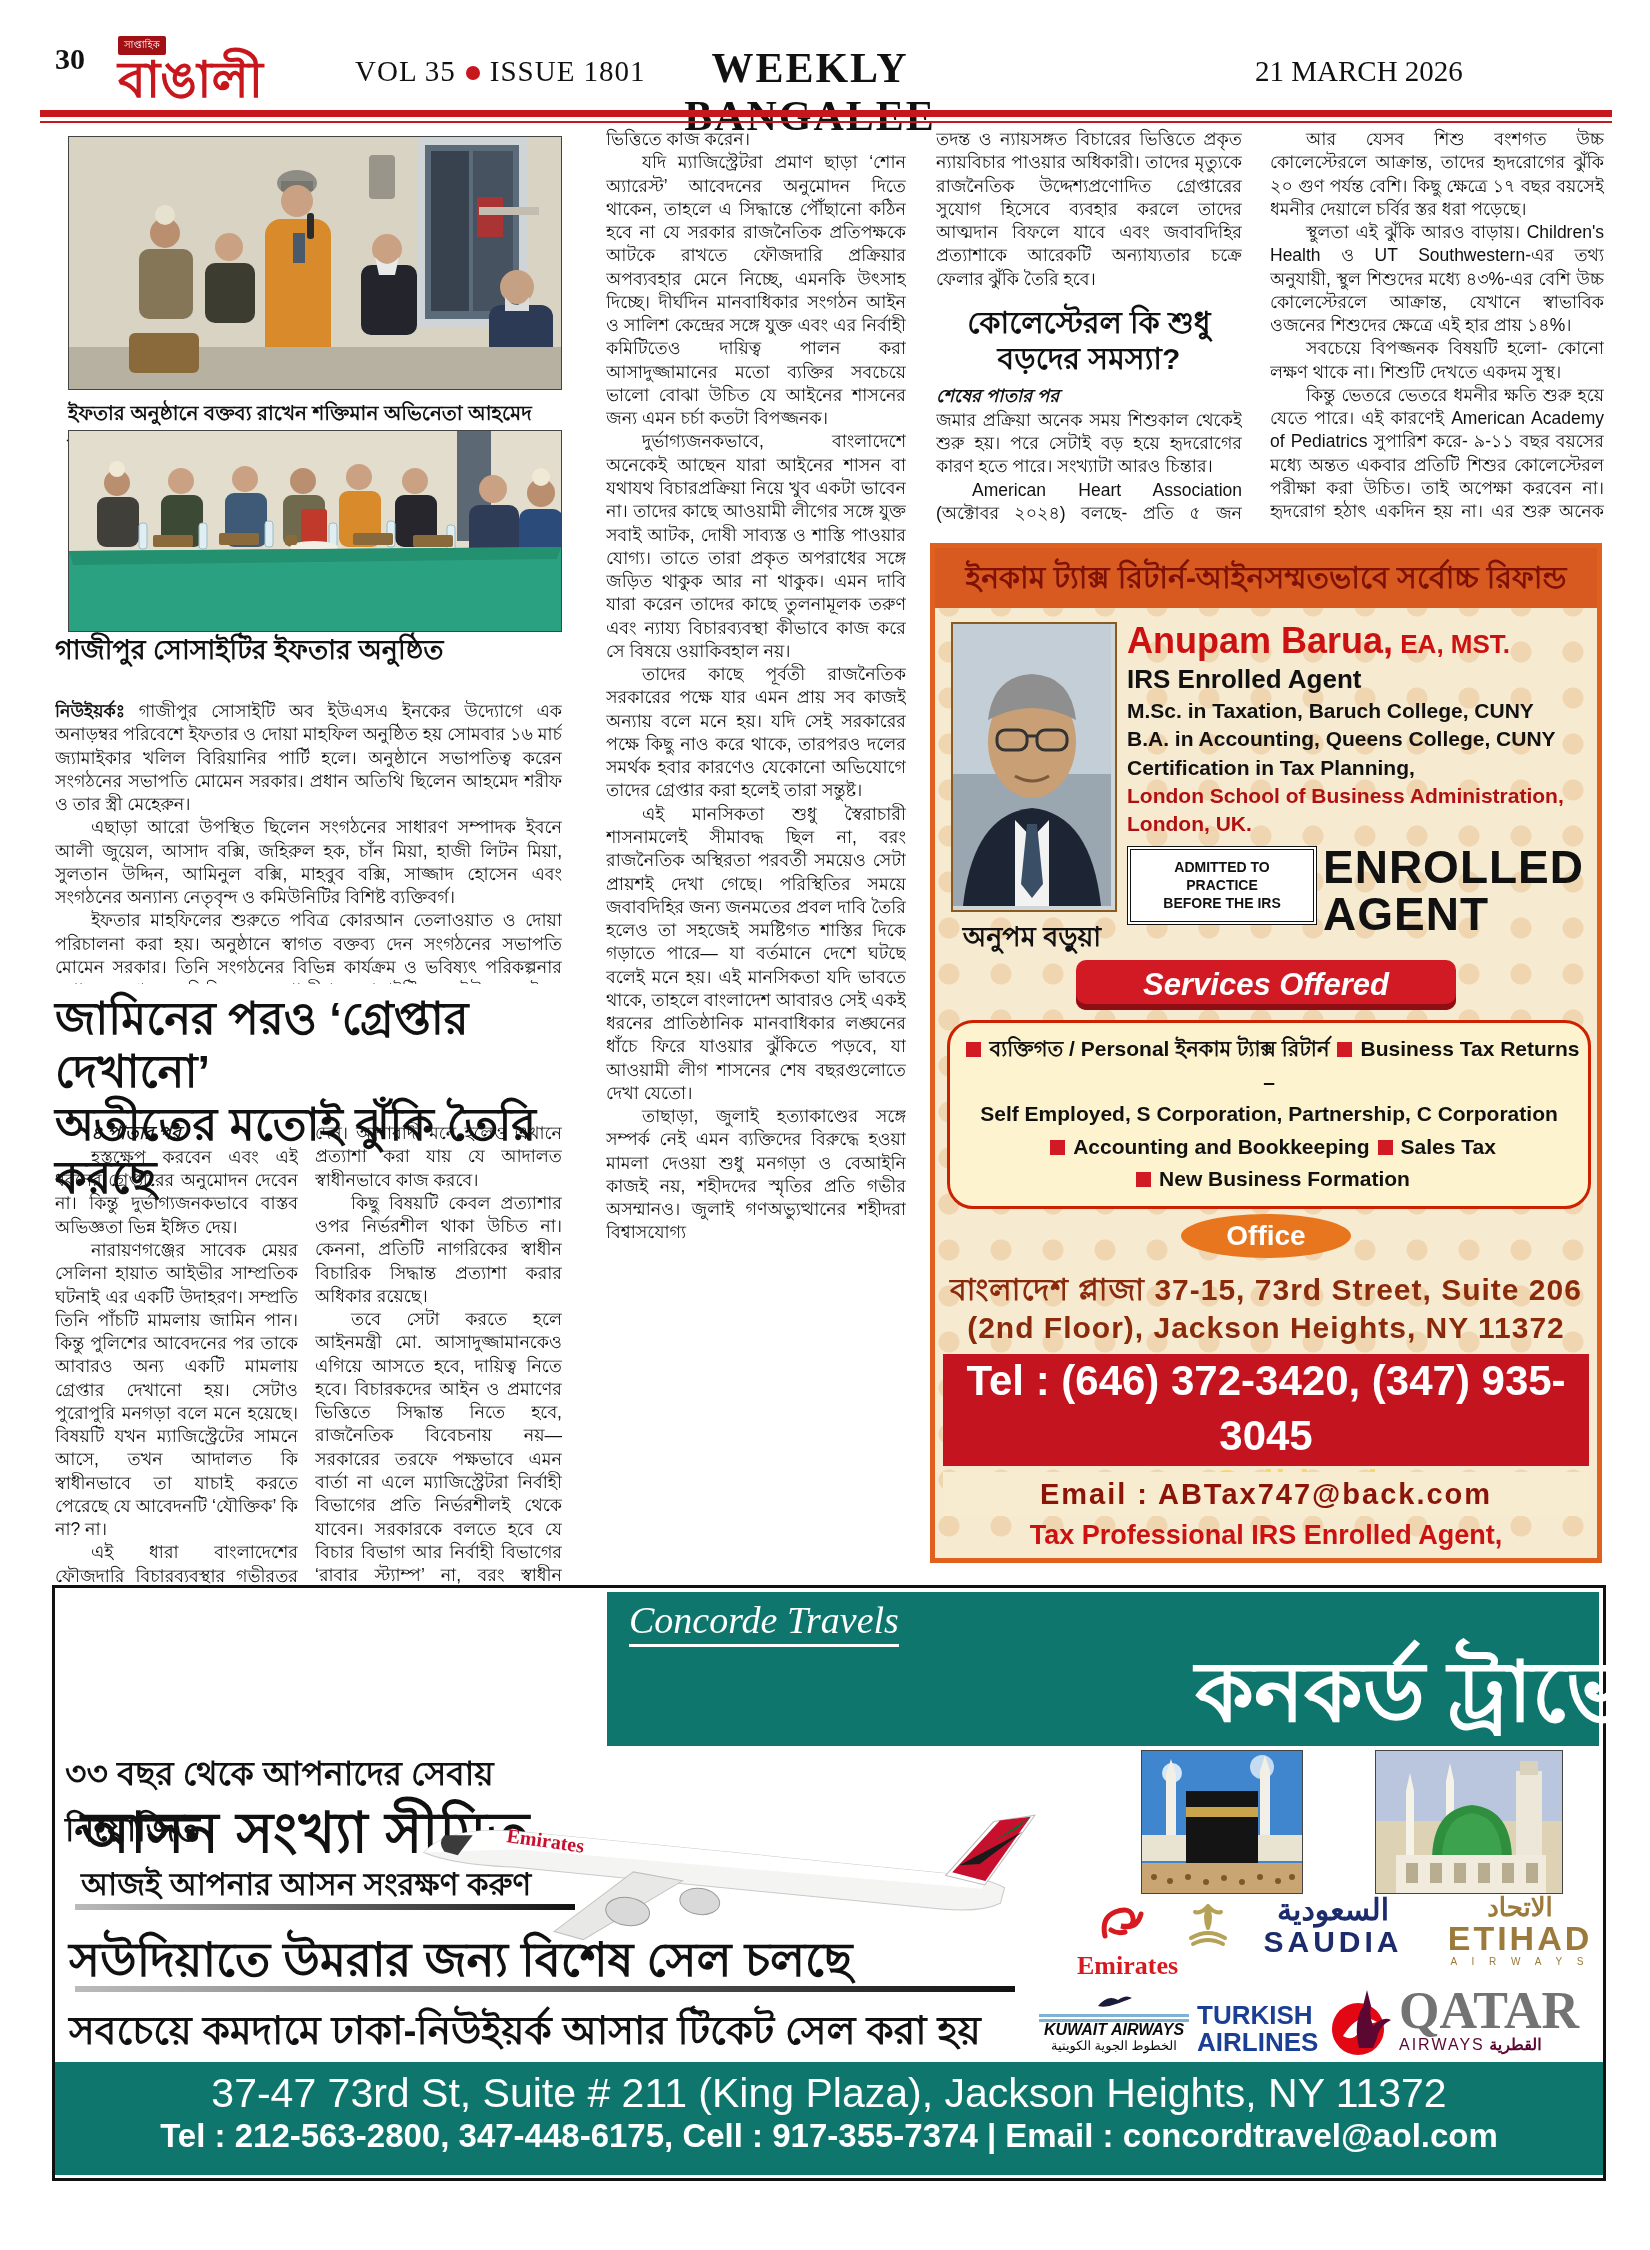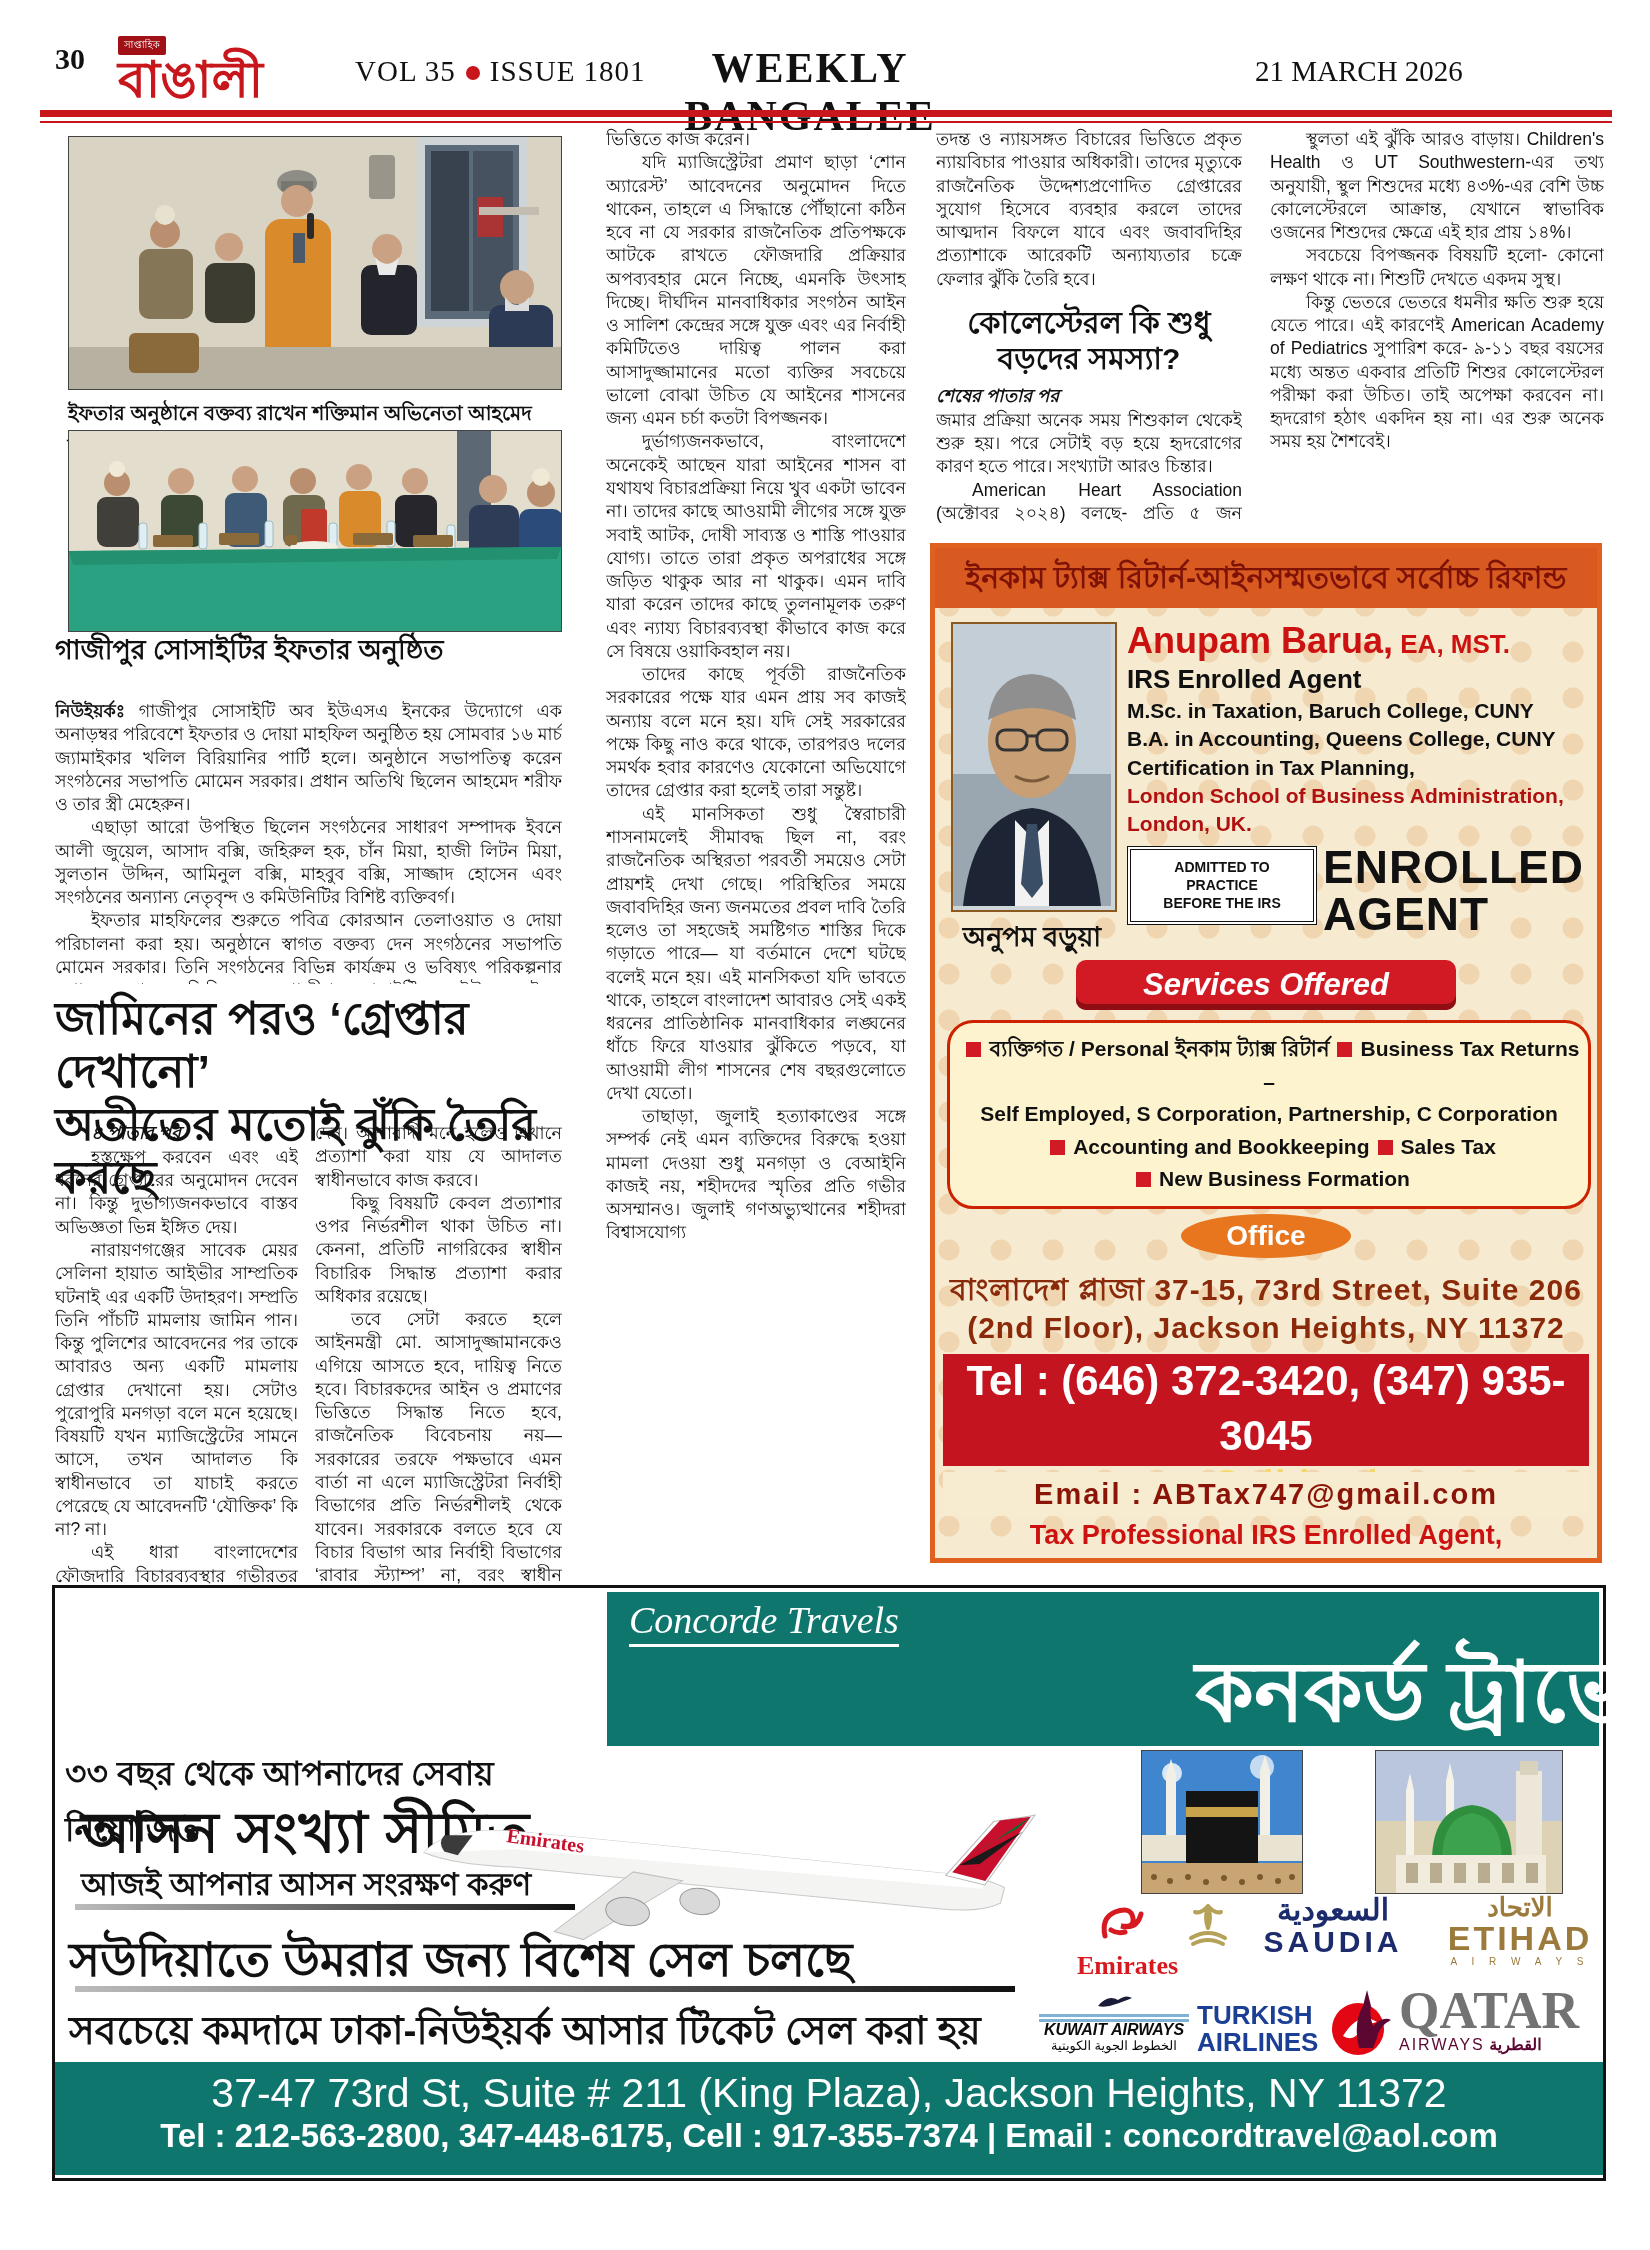--- a/index.html
+++ b/index.html
@@ -219,20 +219,21 @@
   <div class="abs body-bn" style="left:936px;top:128px;width:306px;height:396px;">
     <p class="noindent">তদন্ত ও ন্যায়সঙ্গত বিচারের ভিত্তিতে প্রকৃত ন্যায়বিচার পাওয়ার অধিকারী। তাদের মৃত্যুকে রাজনৈতিক উদ্দেশ্যপ্রণোদিত গ্রেপ্তারের সুযোগ হিসেবে ব্যবহার করলে তাদের আত্মদান বিফলে যাবে এবং জবাবদিহির প্রত্যাশাকে আরেকটি অন্যায্যতার চক্রে ফেলার ঝুঁকি তৈরি হবে।</p>
     <div class="headline3 prelines" style="margin:14px 0 8px 0;">কোলেস্টেরল কি শুধু
 বড়দের সমস্যা?</div>
     <div class="contnote" style="text-indent:0;">শেষের পাতার পর</div>
     <p class="noindent">জমার প্রক্রিয়া অনেক সময় শিশুকাল থেকেই শুরু হয়। পরে সেটাই বড় হয়ে হৃদরোগের কারণ হতে পারে। সংখ্যাটা আরও চিন্তার।</p>
     <p>American Heart Association (অক্টোবর ২০২৪) বলছে- প্রতি ৫ জন কিশোর-কিশোরীর মধ্যে ১ জনের কোলেস্টেরল মাত্রা অস্বাভাবিক।</p>
   </div>
 
   <div class="abs body-bn" style="left:1270px;top:128px;width:334px;height:396px;">
+    <p>আর যেসব শিশু বংশগত উচ্চ কোলেস্টেরলে আক্রান্ত, তাদের হৃদরোগের ঝুঁকি ২০ গুণ পর্যন্ত বেশি। কিছু ক্ষেত্রে ১৭ বছর বয়সেই ধমনীর দেয়ালে চর্বির স্তর ধরা পড়েছে।</p>
     <p>স্থুলতা এই ঝুঁকি আরও বাড়ায়। Children's Health ও UT Southwestern-এর তথ্য অনুযায়ী, স্থুল শিশুদের মধ্যে ৪৩%-এর বেশি উচ্চ কোলেস্টেরলে আক্রান্ত, যেখানে স্বাভাবিক ওজনের শিশুদের ক্ষেত্রে এই হার প্রায় ১৪%।</p>
     <p>সবচেয়ে বিপজ্জনক বিষয়টি হলো- কোনো লক্ষণ থাকে না। শিশুটি দেখতে একদম সুস্থ।</p>
     <p>কিন্তু ভেতরে ভেতরে ধমনীর ক্ষতি শুরু হয়ে যেতে পারে। এই কারণেই American Academy of Pediatrics সুপারিশ করে- ৯-১১ বছর বয়সের মধ্যে অন্তত একবার প্রতিটি শিশুর কোলেস্টেরল পরীক্ষা করা উচিত। তাই অপেক্ষা করবেন না। হৃদরোগ হঠাৎ একদিন হয় না। এর শুরু অনেক সময় হয় শৈশবেই।</p>
   </div>
 
   <div class="abs adtax" style="left:930px;top:543px;width:662px;height:1010px;">
     <div class="abs adtax-banner" style="left:0;top:0;width:662px;height:60px;">ইনকাম ট্যাক্স রিটার্ন-আইনসম্মতভাবে সর্বোচ্চ রিফান্ড</div>
 
     <div class="abs" style="left:16px;top:74px;width:162px;height:286px;border:2px solid #8a5a20;background:#cfd6da;">
       <svg width="158" height="282" viewBox="0 0 158 282">
@@ -276,21 +277,21 @@
     </div>
 
     <div class="abs office-pill" style="left:246px;top:666px;width:170px;height:44px;">Office</div>
     <div class="abs addr-dark" style="left:0;top:722px;width:662px;">বাংলাদেশ প্লাজা 37-15, 73rd Street, Suite 206</div>
     <div class="abs addr-dark" style="left:0;top:760px;width:662px;">(2nd Floor), Jackson Heights, NY 11372</div>
 
     <div class="abs telbox" style="left:8px;top:806px;width:646px;height:112px;">
       <div class="tel-main">Tel : (646) 372-3420, (347) 935-3045</div>
       <div class="tel-msg"><span>(ম্যাসেজ রাখুন, </span><span class="cb">Call back</span><span> করা হবে)</span></div>
     </div>
-    <div class="abs emailstrip" style="left:8px;top:924px;width:646px;height:44px;">Email : ABTax747@gmail.com</div>
+    <div class="abs emailstrip" style="left:8px;top:924px;width:646px;height:44px;">Email : ABTax747@back.com</div>
     <div class="abs taxfoot1" style="left:0;top:972px;width:662px;">Tax Professional IRS Enrolled Agent,</div>
   </div>
 
   <div class="abs adcc" style="left:52px;top:1585px;width:1548px;height:590px;">
 
     <div class="abs cc-black" style="left:552px;top:4px;width:992px;height:154px;">
       <div class="abs cc-script" style="left:22px;top:6px;">Concorde Travels</div>
       <div class="abs cc-big" style="left:0;top:58px;width:1084px;text-align:right;">কনকর্ড ট্রাভেল</div>
     </div>
 

